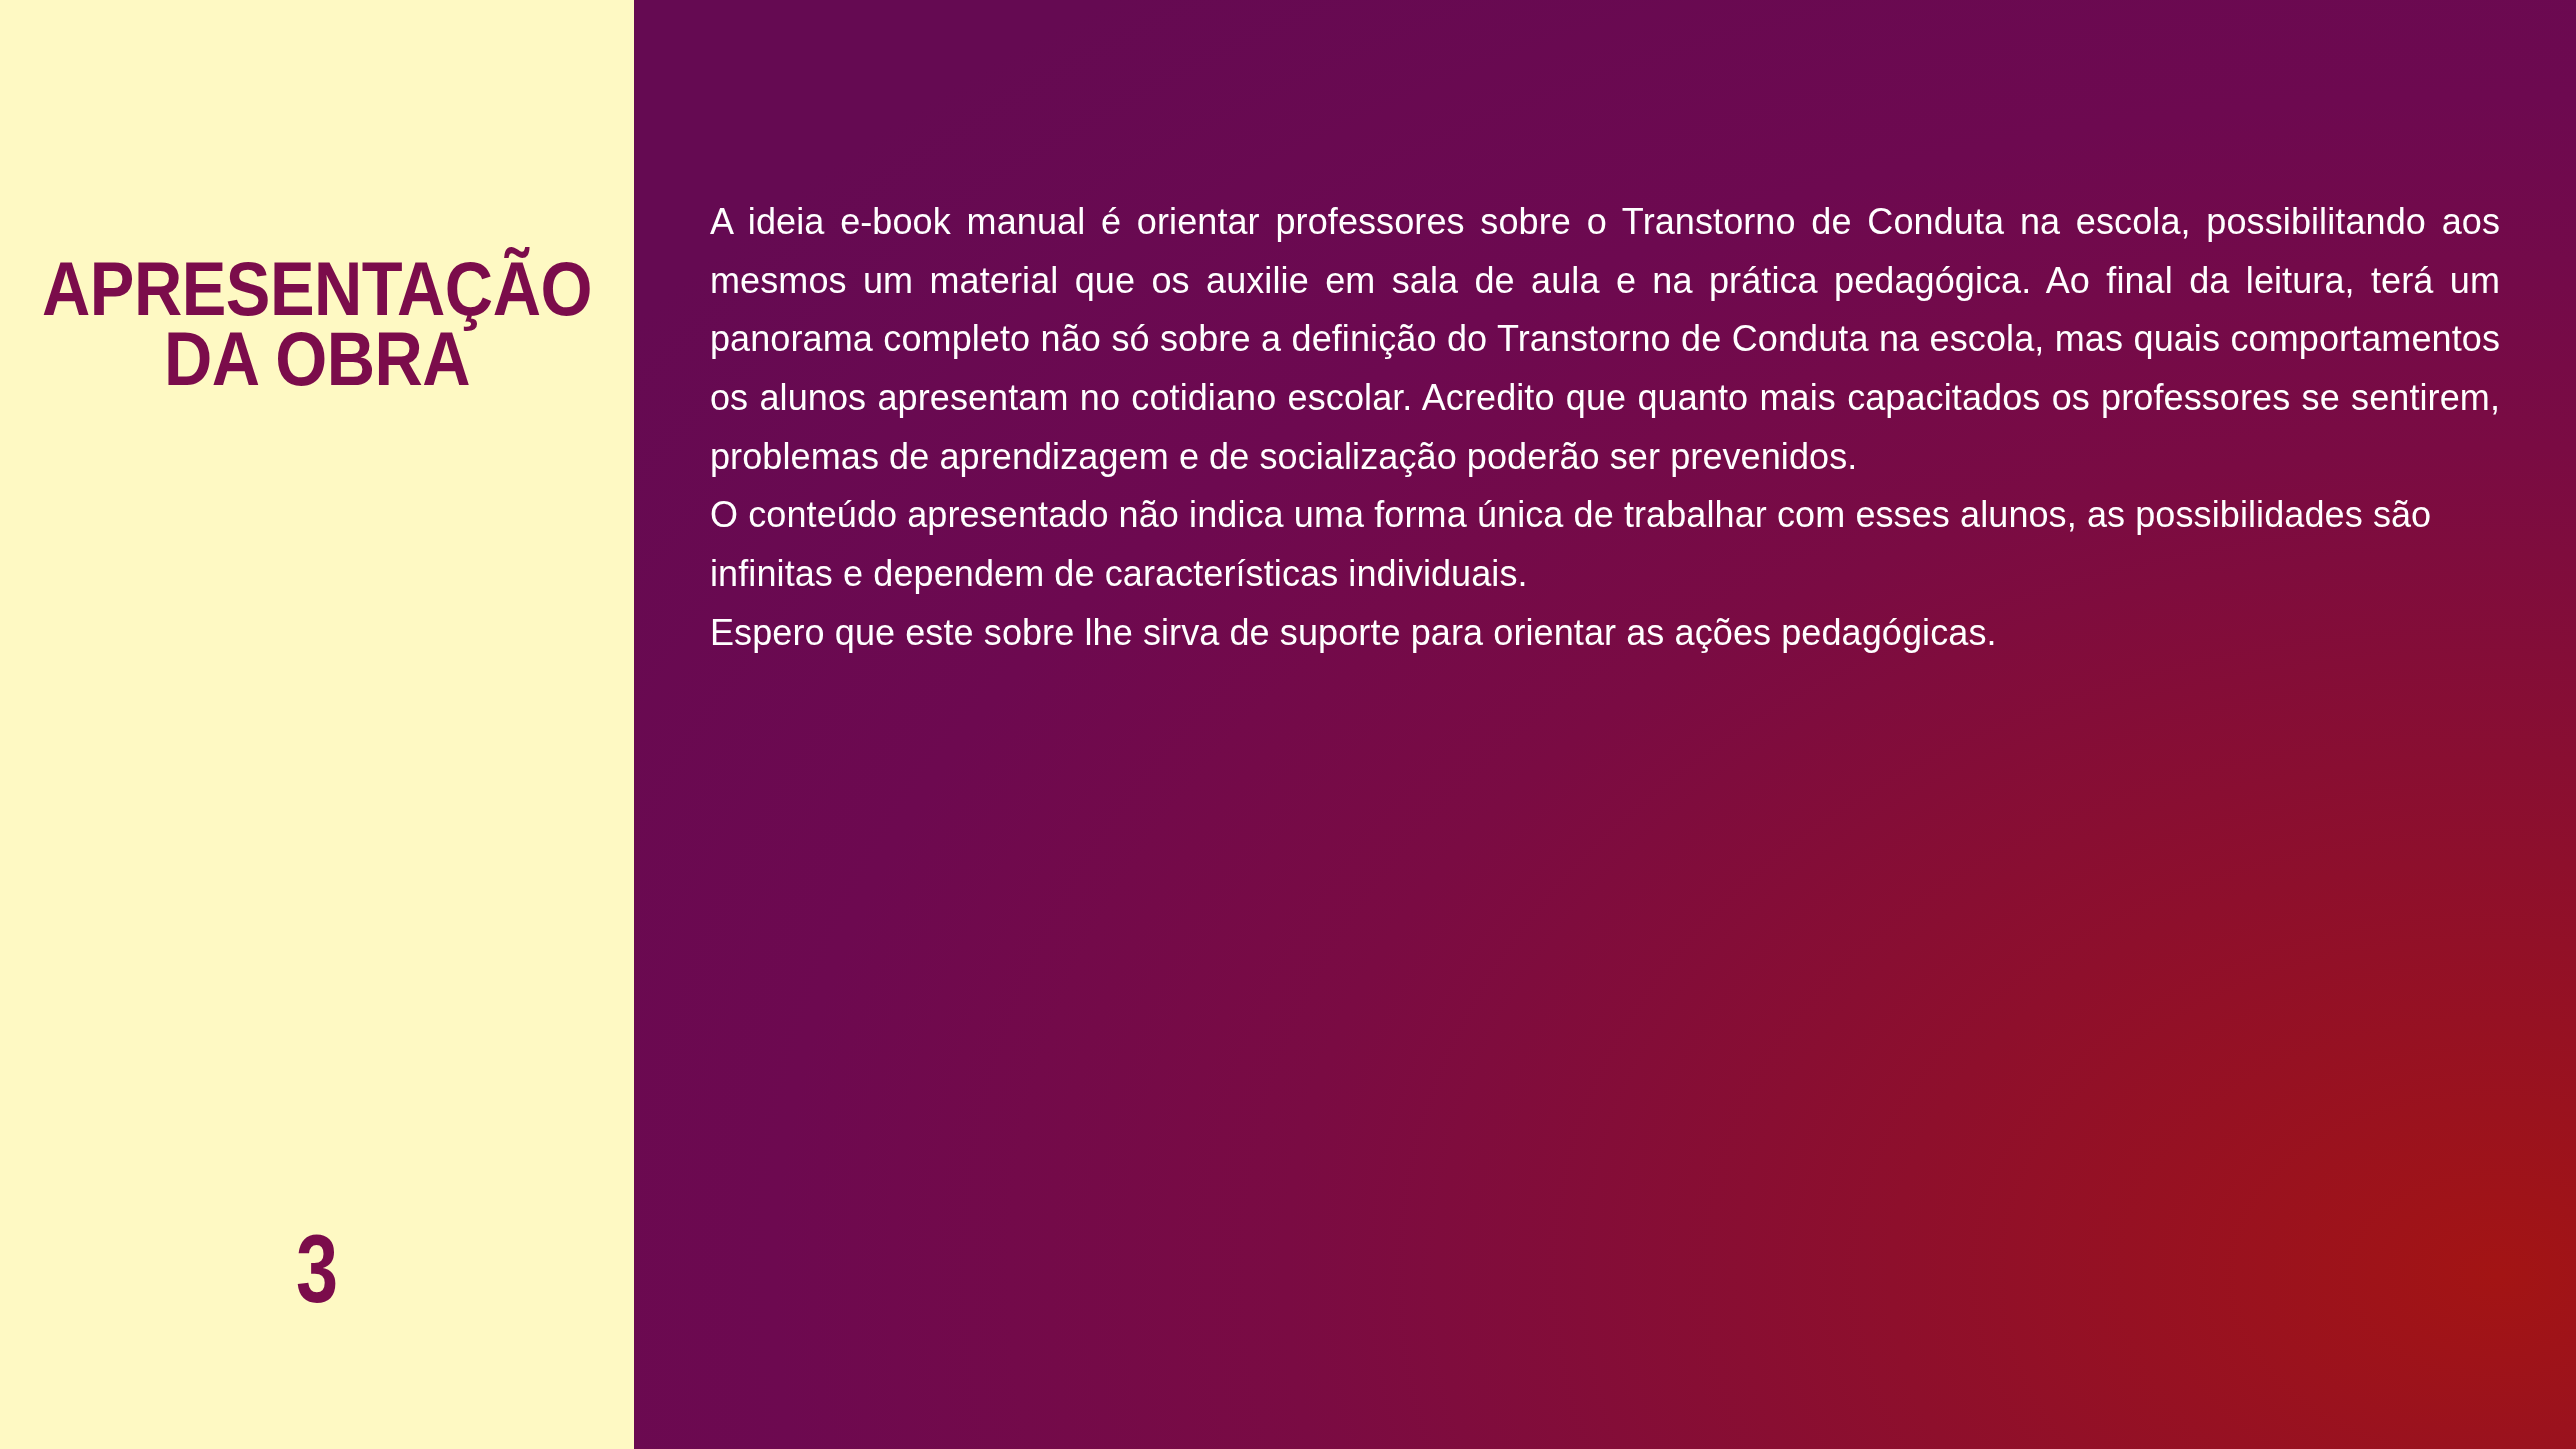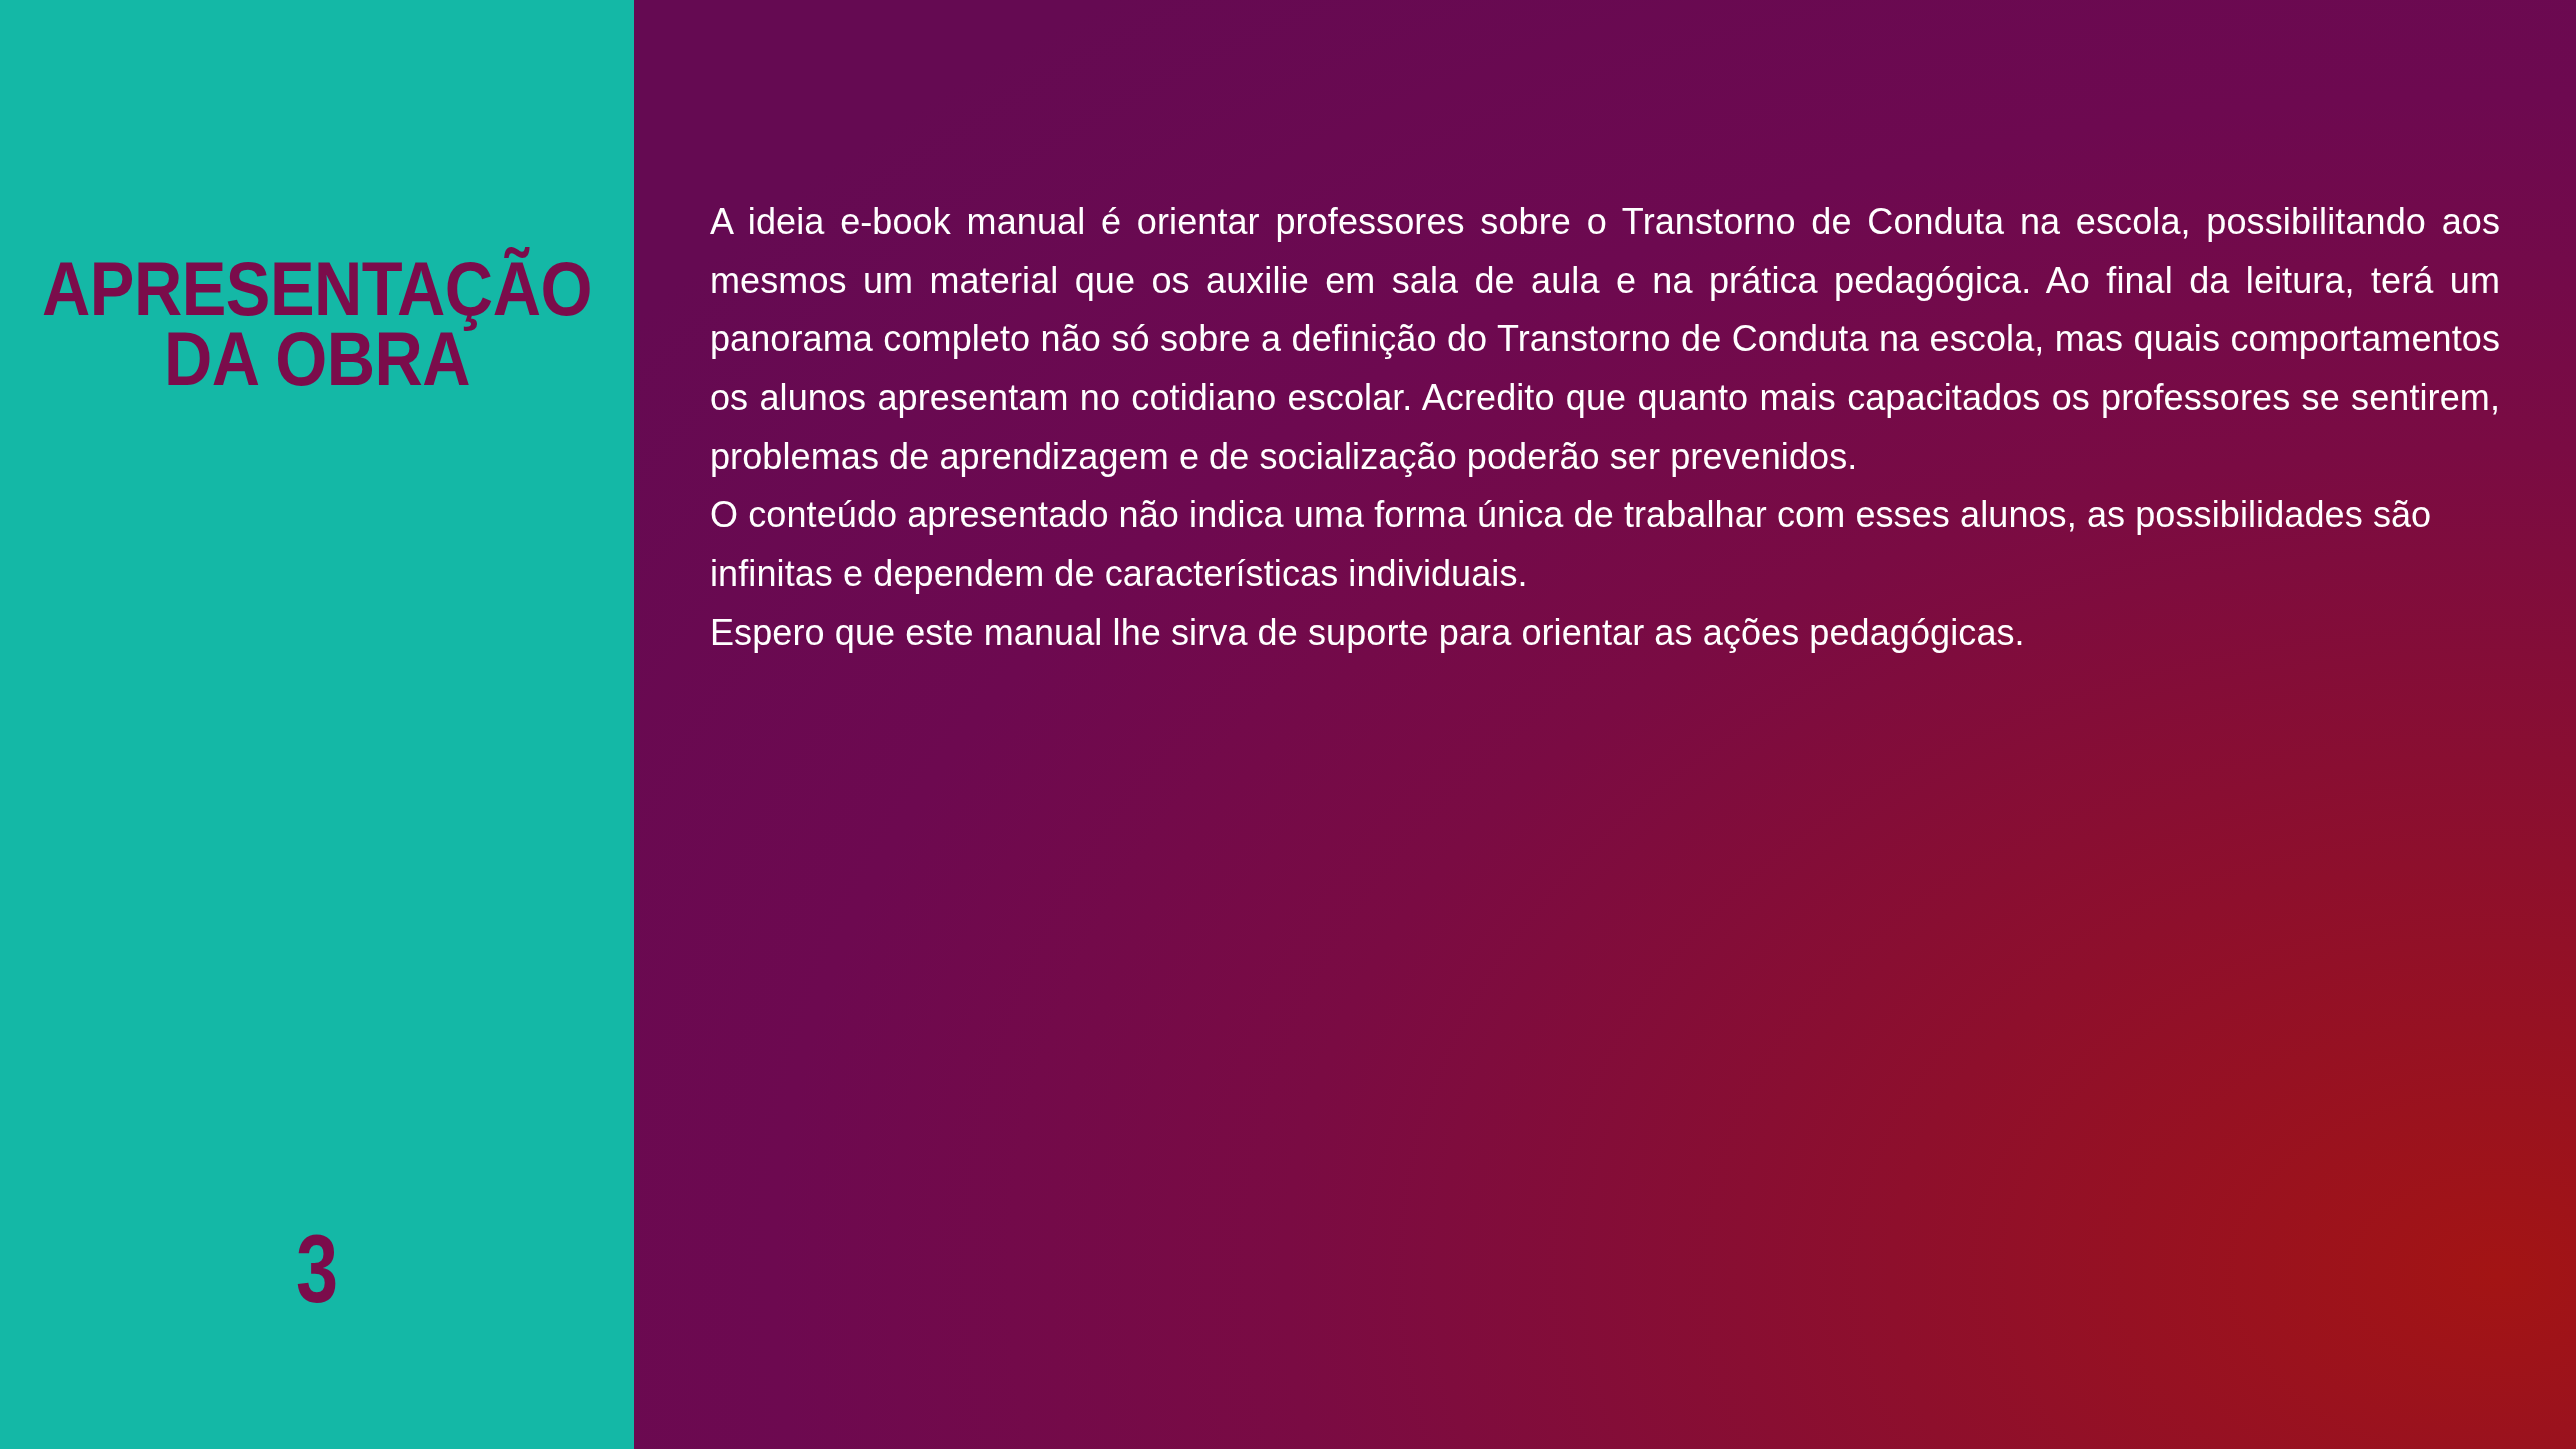--- a/index.html
+++ b/index.html
@@ -21,21 +21,21 @@
     display: flex;
     flex-direction: row;
     background: #ffffff;
   }
 
   
   .left-panel {
     position: relative;
     width: 634px;
     height: 1449px;
-    background: #14b8a6;
+    background: #fef9c3;
     flex: 0 0 634px;
     box-sizing: border-box;
   }
 
   .section-title {
     position: absolute;
     top: 254px;
     left: 0;
     width: 634px;
     text-align: center;
@@ -102,18 +102,18 @@
   <div class="left-panel">
     <div class="section-title">APRESENTAÇÃO
 DA OBRA</div>
     <div class="page-number">3</div>
   </div>
 
   <div class="right-panel">
     <div class="body-text">
       <p class="para">A ideia e-book manual é orientar professores sobre o Transtorno de Conduta na escola, possibilitando aos mesmos um material que os auxilie em sala de aula e na prática pedagógica. Ao final da leitura, terá um panorama completo não só sobre a definição do Transtorno de Conduta na escola, mas quais comportamentos os alunos apresentam no cotidiano escolar. Acredito que quanto mais capacitados os professores se sentirem, problemas de aprendizagem e de socialização poderão ser prevenidos.</p>
       <p class="para left">O conteúdo apresentado não indica uma forma única de trabalhar com esses alunos, as possibilidades são infinitas e dependem de características individuais.</p>
-      <p class="para left">Espero que este manual lhe sirva de suporte para orientar as ações pedagógicas.</p>
+      <p class="para left">Espero que este sobre lhe sirva de suporte para orientar as ações pedagógicas.</p>
     </div>
   </div>
 
 </div>
 
 
 </body></html>

